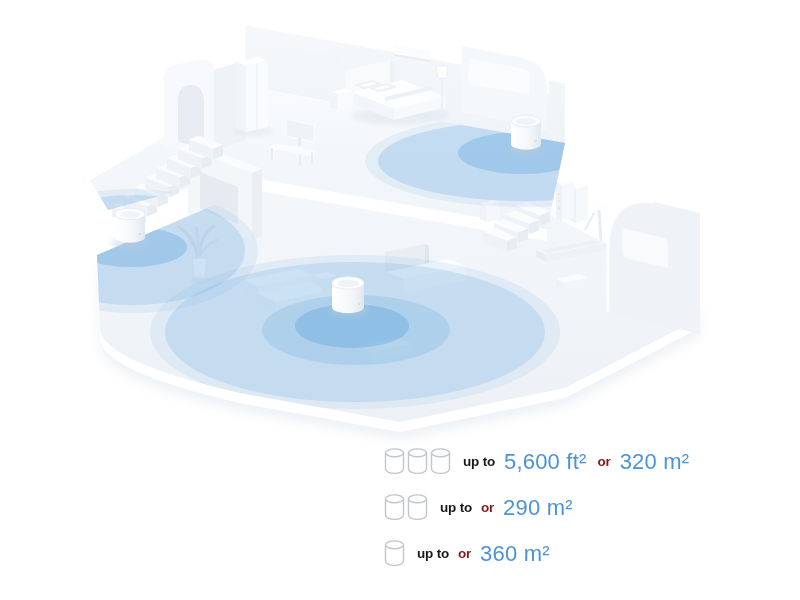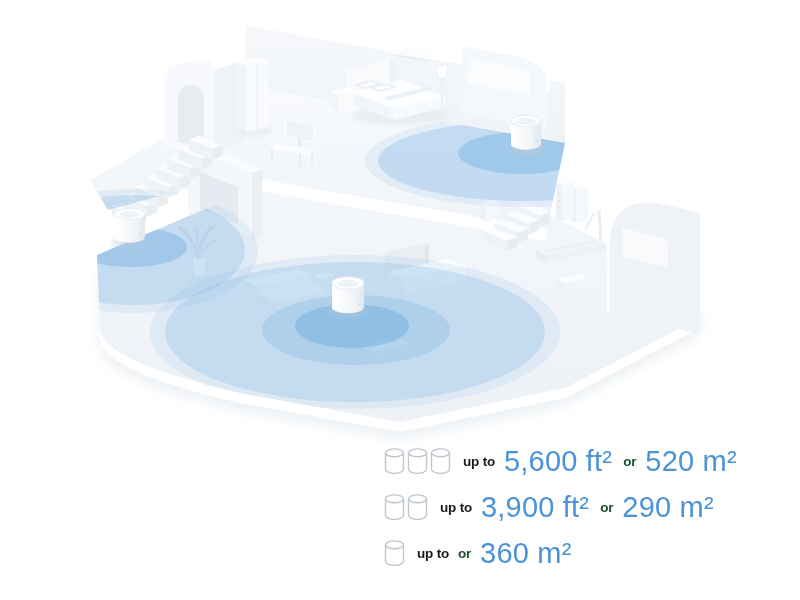--- a/index.html
+++ b/index.html
@@ -4,23 +4,23 @@
 <style>
   html,body{margin:0;padding:0;background:#ffffff;}
   .canvas{position:relative;width:800px;height:600px;background:#ffffff;overflow:hidden;
           font-family:"Liberation Sans","DejaVu Sans",sans-serif;}
   .scene{position:absolute;left:0;top:0;}
   .legend{position:absolute;left:384px;top:447px;display:flex;flex-direction:column;gap:17px;}
   .legend-row{display:flex;align-items:center;height:29px;white-space:nowrap;}
   .unit-icons{display:flex;align-items:center;gap:2px;margin-right:12px;}
   .unit-icons svg{display:block;}
   .upto{font-size:13.5px;font-weight:700;color:#19191b;margin-right:9px;letter-spacing:-0.2px;}
-  .val{font-size:29px;font-weight:500;color:#4b93d8;letter-spacing:0.2px;}
+  .val{font-size:22px;font-weight:500;color:#4b93d8;letter-spacing:0.2px;}
   .val.ft{margin-right:11px;}
-  .or{font-size:13.5px;font-weight:700;color:#14532d;margin-right:9px;letter-spacing:-0.2px;}
+  .or{font-size:13.5px;font-weight:700;color:#7f1d1d;margin-right:9px;letter-spacing:-0.2px;}
 </style>
 </head>
 <body>
 
 <div class="canvas">
 
 <svg class="scene" width="800" height="600" viewBox="0 0 800 600">
   <defs>
     <linearGradient id="floorGrad" x1="0" y1="0" x2="0" y2="1">
       <stop offset="0" stop-color="#f6f8fb"></stop>
@@ -296,36 +296,35 @@
         <ellipse cx="10.5" cy="4.8" rx="9" ry="3.9" fill="#ffffff" stroke="#bfc6ce" stroke-width="1.4"></ellipse>
       </svg>
           <svg width="21" height="27" viewBox="0 0 21 27">
         <path d="M1.5,4.8 v16 a9,4.6 0 0 0 18,0 v-16" fill="#ffffff" stroke="#bfc6ce" stroke-width="1.4"></path>
         <ellipse cx="10.5" cy="4.8" rx="9" ry="3.9" fill="#ffffff" stroke="#bfc6ce" stroke-width="1.4"></ellipse>
       </svg>
         </span>
     <span class="upto">up to</span>
     <span class="val ft" style="color: rgb(75, 147, 216);">5,600 ft²</span>
     <span class="or">or</span>
-    <span class="val" style="color: rgb(75, 147, 216);">520 m²</span>
+    <span class="val" style="color: rgb(75, 147, 216);">320 m²</span>
   </div>
 
   <div class="legend-row">
     <span class="unit-icons">
       <svg width="21" height="27" viewBox="0 0 21 27">
         <path d="M1.5,4.8 v16 a9,4.6 0 0 0 18,0 v-16" fill="#ffffff" stroke="#bfc6ce" stroke-width="1.4"></path>
         <ellipse cx="10.5" cy="4.8" rx="9" ry="3.9" fill="#ffffff" stroke="#bfc6ce" stroke-width="1.4"></ellipse>
       </svg>
     <svg width="21" height="27" viewBox="0 0 21 27">
         <path d="M1.5,4.8 v16 a9,4.6 0 0 0 18,0 v-16" fill="#ffffff" stroke="#bfc6ce" stroke-width="1.4"></path>
         <ellipse cx="10.5" cy="4.8" rx="9" ry="3.9" fill="#ffffff" stroke="#bfc6ce" stroke-width="1.4"></ellipse>
       </svg>
         </span>
     <span class="upto">up to</span>
-    <span class="val ft" style="color: rgb(75, 147, 216);">3,900 ft²</span>
     <span class="or">or</span>
     <span class="val" style="color: rgb(75, 147, 216);">290 m²</span>
   </div>
 
   <div class="legend-row">
     <span class="unit-icons">
       <svg width="21" height="27" viewBox="0 0 21 27">
         <path d="M1.5,4.8 v16 a9,4.6 0 0 0 18,0 v-16" fill="#ffffff" stroke="#bfc6ce" stroke-width="1.4"></path>
         <ellipse cx="10.5" cy="4.8" rx="9" ry="3.9" fill="#ffffff" stroke="#bfc6ce" stroke-width="1.4"></ellipse>
       </svg>

